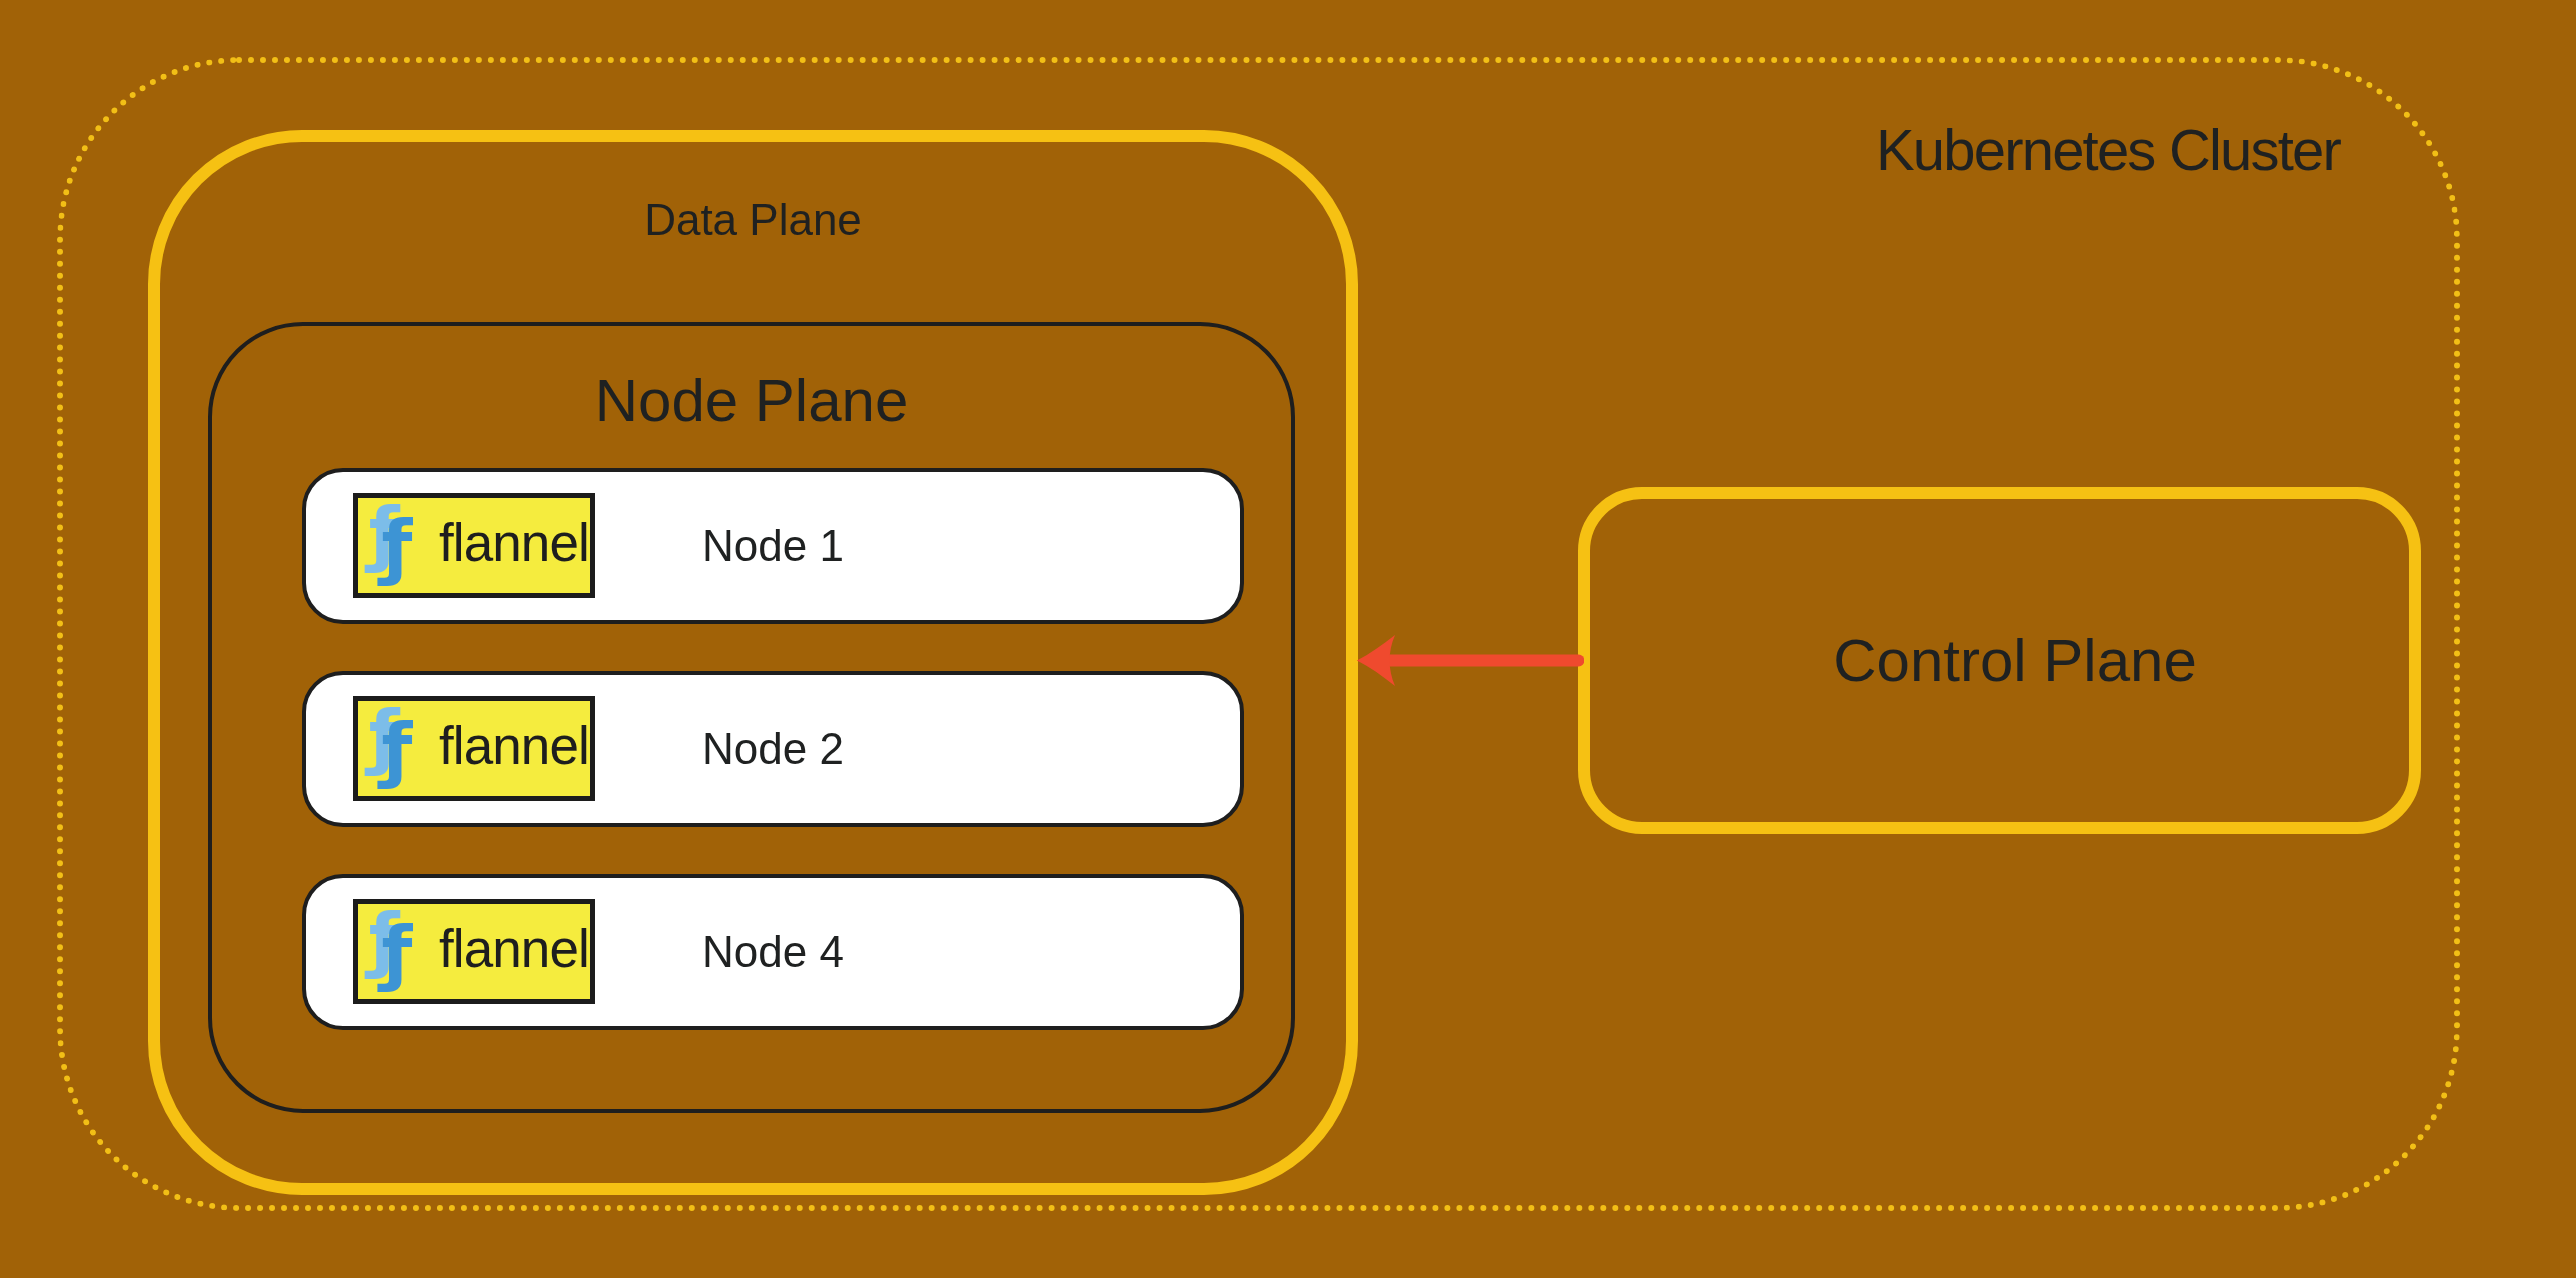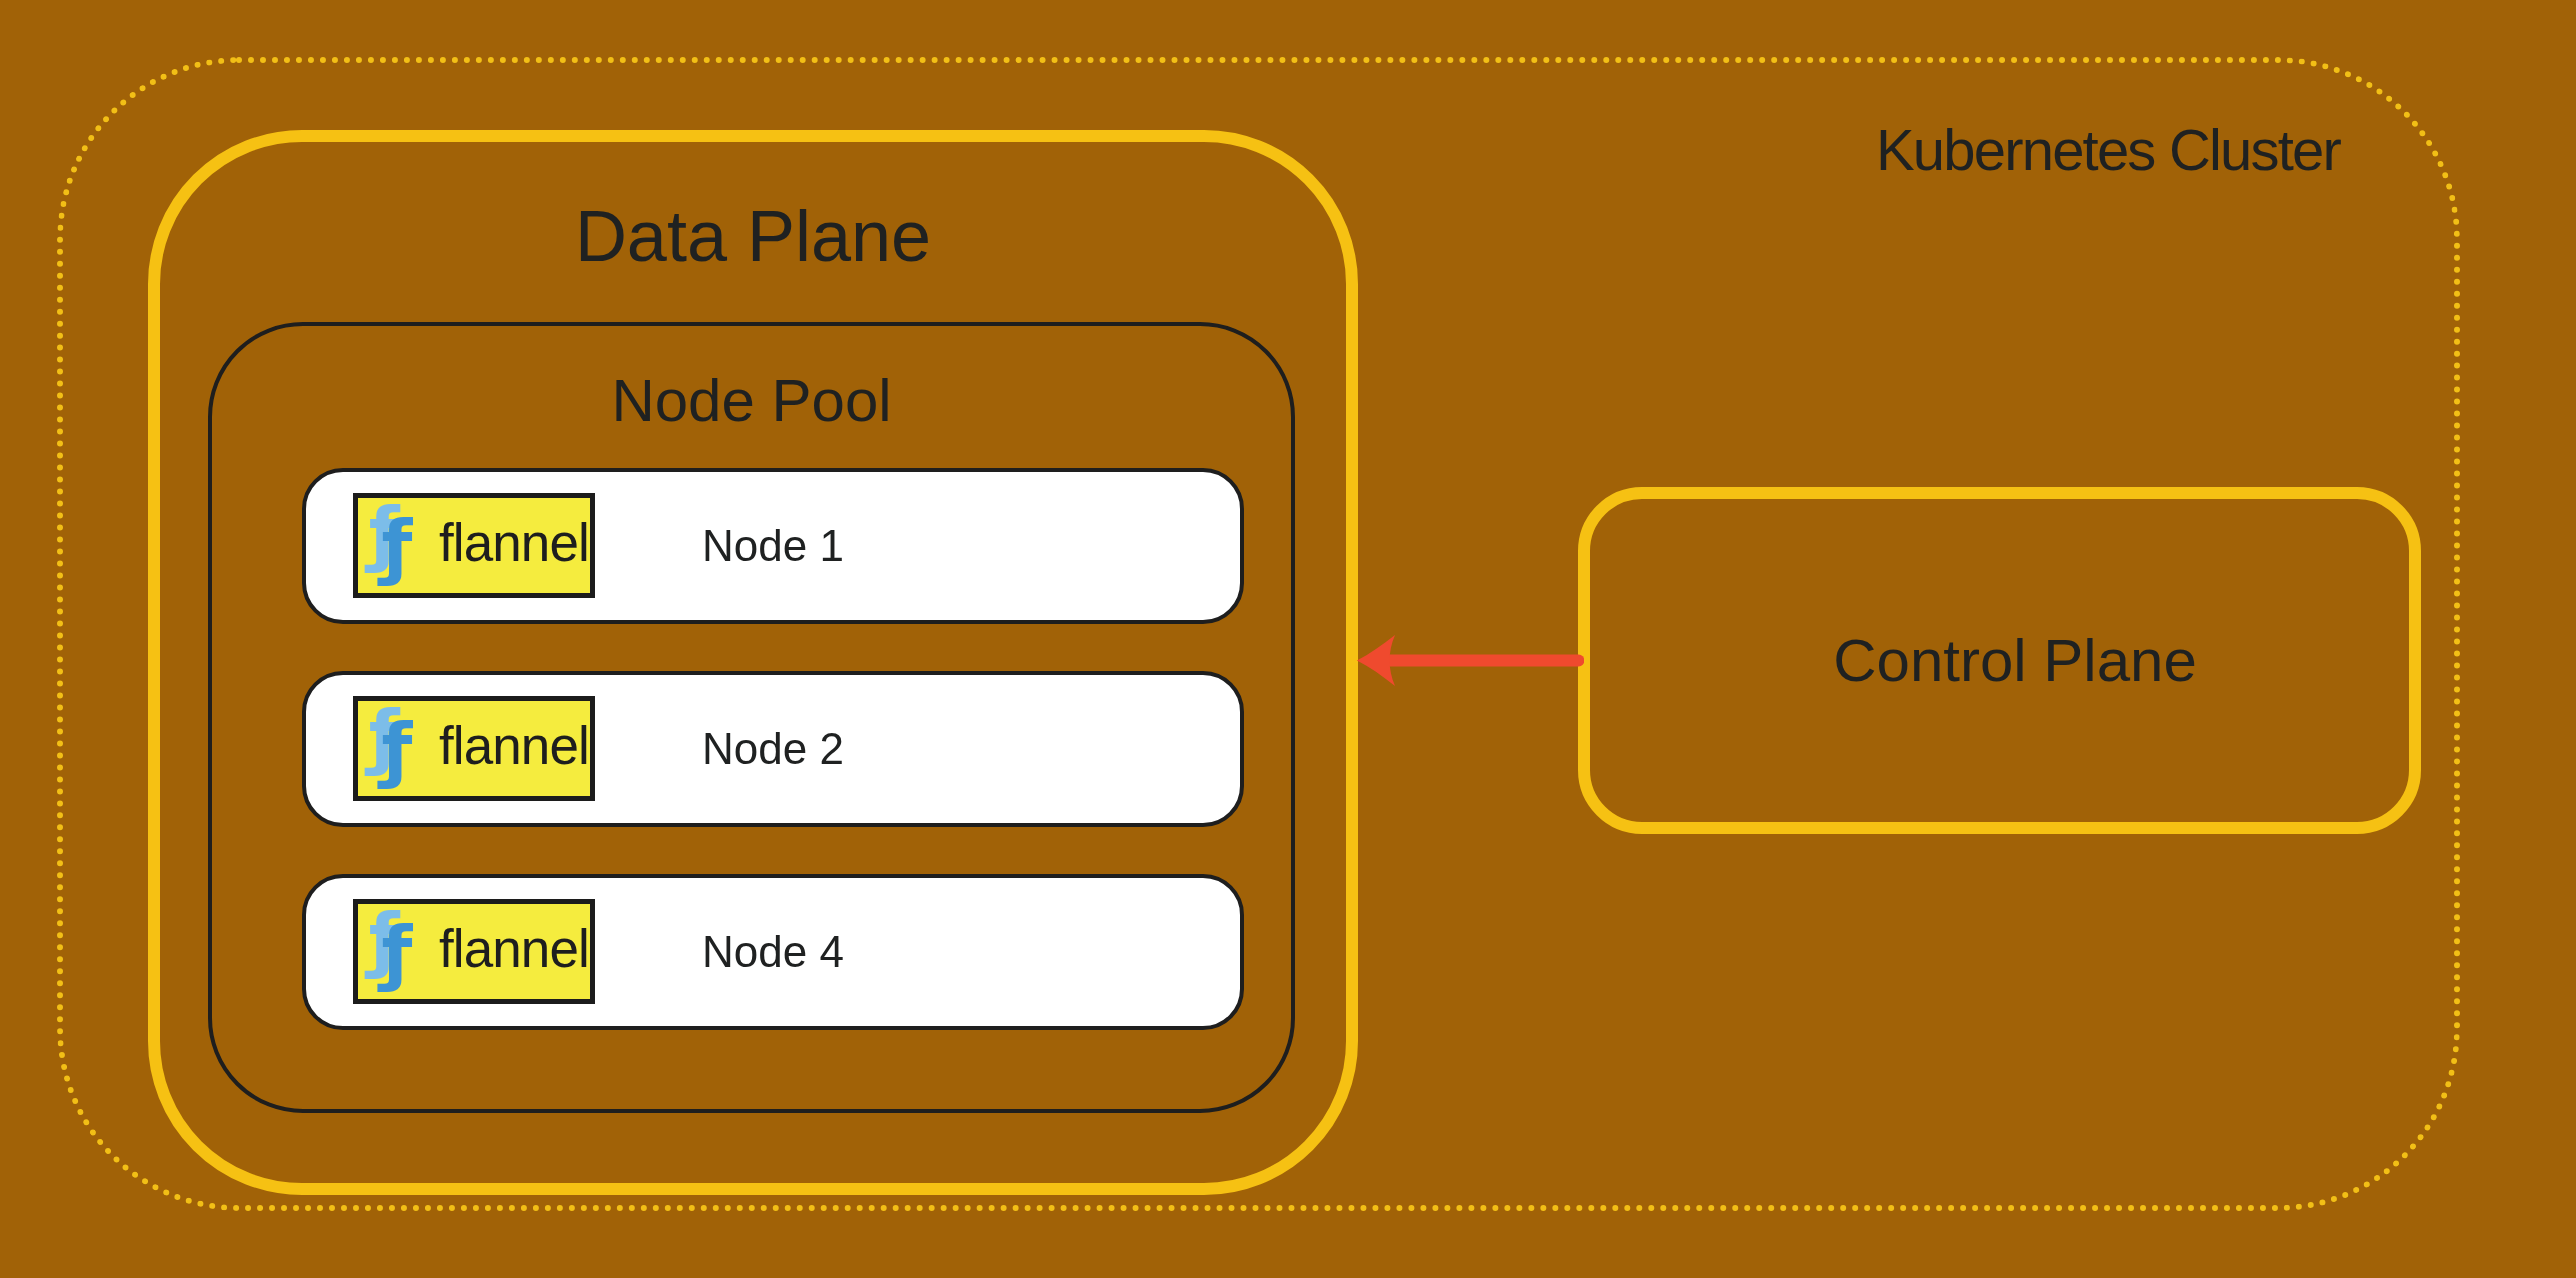--- a/index.html
+++ b/index.html
@@ -26,21 +26,21 @@
   }
 
   
   .data-plane{
     left:148px;top:130px;width:1210px;height:1065px;
     border:12.7px solid #F6C113;
     border-radius:154px;
   }
   .data-plane-title{
     left:0;right:0;top:53px;
-    text-align:center;font-size:72px;line-height:1.15;
+    text-align:center;font-size:44px;line-height:1.15;
   }
 
   
   .node-pool{
     left:48px;top:180px;width:1087px;height:791px;
     border:4.5px solid #1E1E1E;
     border-radius:95px;
   }
   .node-pool-title{
     left:0;right:0;top:40px;
@@ -105,21 +105,21 @@
 <div class="canvas">
 
   <div class="abs cluster"></div>
 
   <div class="abs cluster-title">Kubernetes Cluster</div>
 
   <div class="abs data-plane">
     <div class="abs data-plane-title">Data Plane</div>
 
     <div class="abs node-pool">
-      <div class="abs node-pool-title">Node Pool</div>
+      <div class="abs node-pool-title">Node Plane</div>
 
       <div class="abs node node-1">
         <div class="abs node-label">Node 1</div>
         <div class="abs badge">
           <div class="flannel-logo">
             <span class="f-back">ƒ</span>
             <span class="f-front">ƒ</span>
           </div>
           <span class="badge-label">flannel</span>
         </div>

